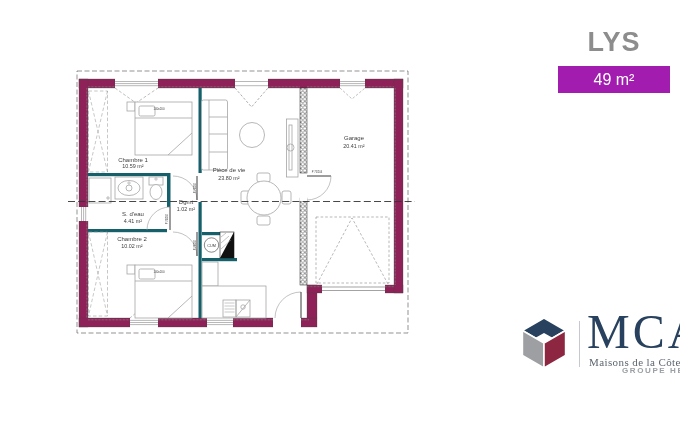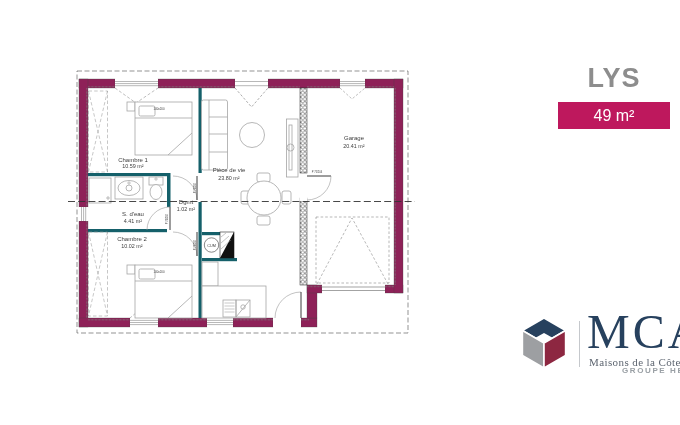--- a/index.html
+++ b/index.html
@@ -9,23 +9,23 @@
   }
   
   #plan{position:absolute;left:55px;top:55px;width:380px;height:290px;}
   #plan text{font-family:"Liberation Sans",sans-serif;fill:#3d3d3d;}
   .room-name{font-size:6px;}
   .room-area{font-size:5.4px;}
   .tiny-label{font-size:2.6px;fill:#777;}
   .bed-label{font-size:2.9px;fill:#8a8a8a;}
   .cum-label{font-size:3.8px;fill:#333;}
   
-  .title-block{position:absolute;left:558px;top:28px;width:112px;text-align:center;margin-top:36px;}
+  .title-block{position:absolute;left:558px;top:28px;width:112px;text-align:center;}
   .plan-title{font-size:27px;font-weight:bold;color:#8d8d8d;letter-spacing:1px;line-height:1.1;}
-  .area-badge{margin-top:8px;height:27px;line-height:27px;background:#be185d;color:#ffffff;
+  .area-badge{margin-top:8px;height:27px;line-height:27px;background:#a21caf;color:#ffffff;
               font-size:16px;}
   
   .brand{position:absolute;left:0;top:0;width:680px;height:425px;pointer-events:none;}
   .brand-cube{position:absolute;left:517px;top:316px;}
   .brand-divider{position:absolute;left:579px;top:321px;width:1px;height:46px;background:#c5c8cc;}
   .brand-name{position:absolute;left:587px;top:308px;font-family:"Liberation Serif",serif;
               font-size:48px;line-height:1;color:#27415e;letter-spacing:3px;white-space:nowrap;}
   .brand-sub{position:absolute;left:589px;top:356px;font-family:"Liberation Serif",serif;
              font-size:11px;color:#5d6570;letter-spacing:0.4px;white-space:nowrap;}
   .brand-group{position:absolute;left:622px;top:366px;font-size:8px;font-weight:bold;

